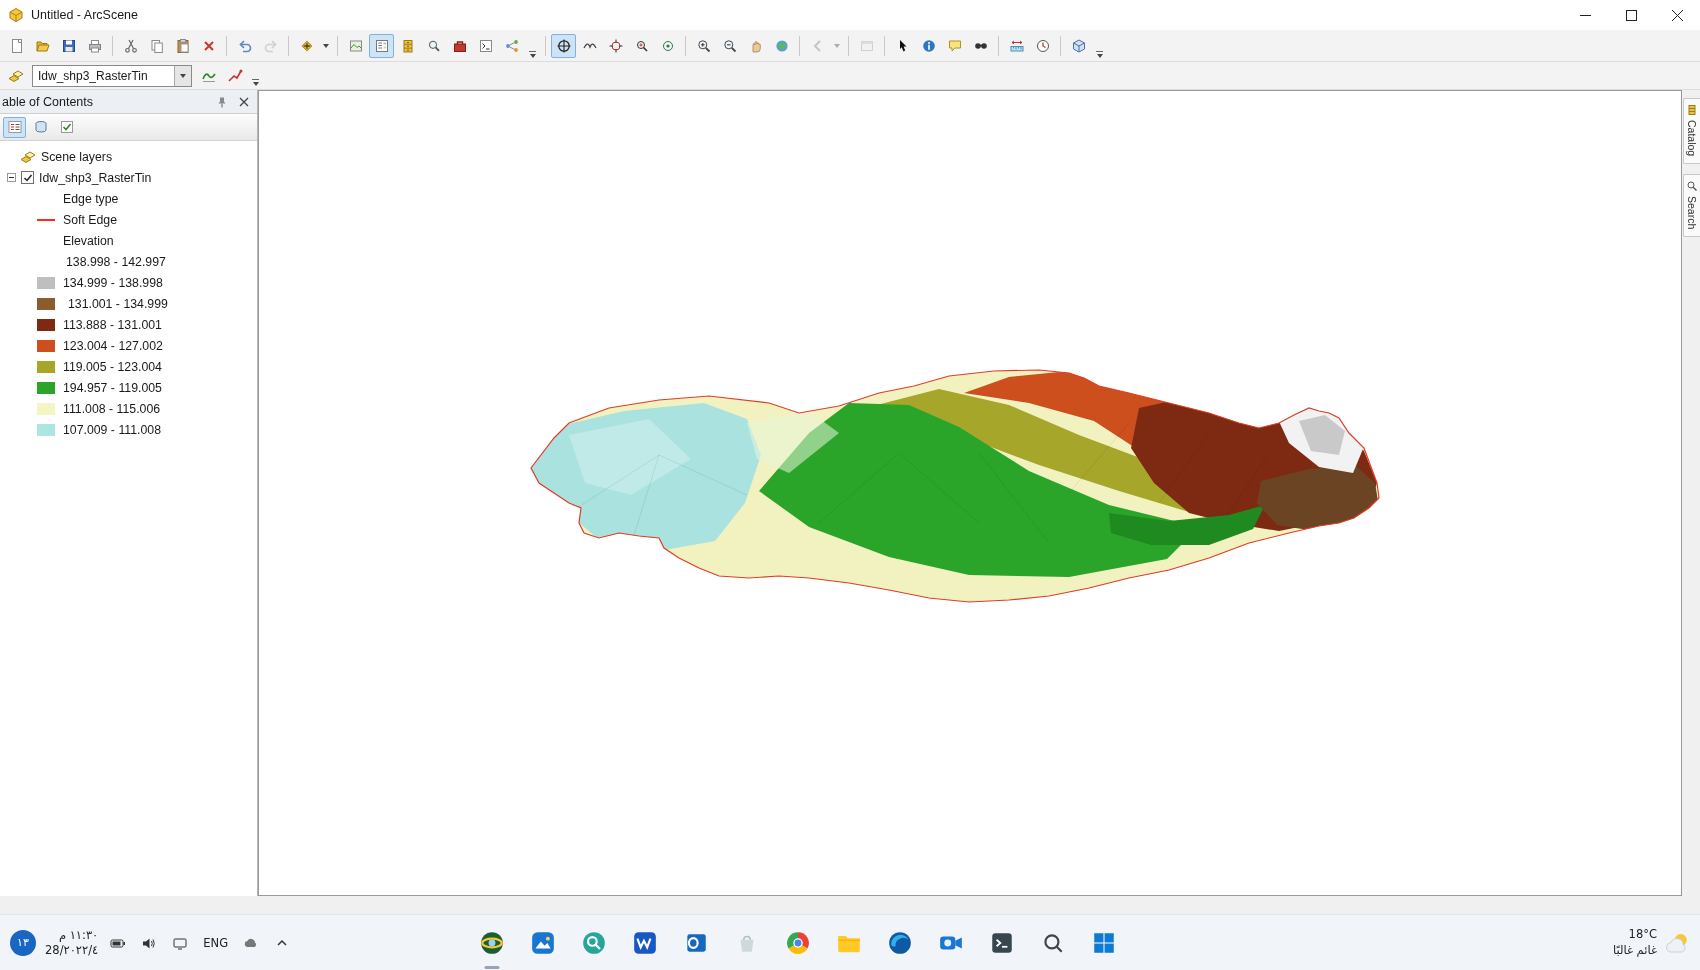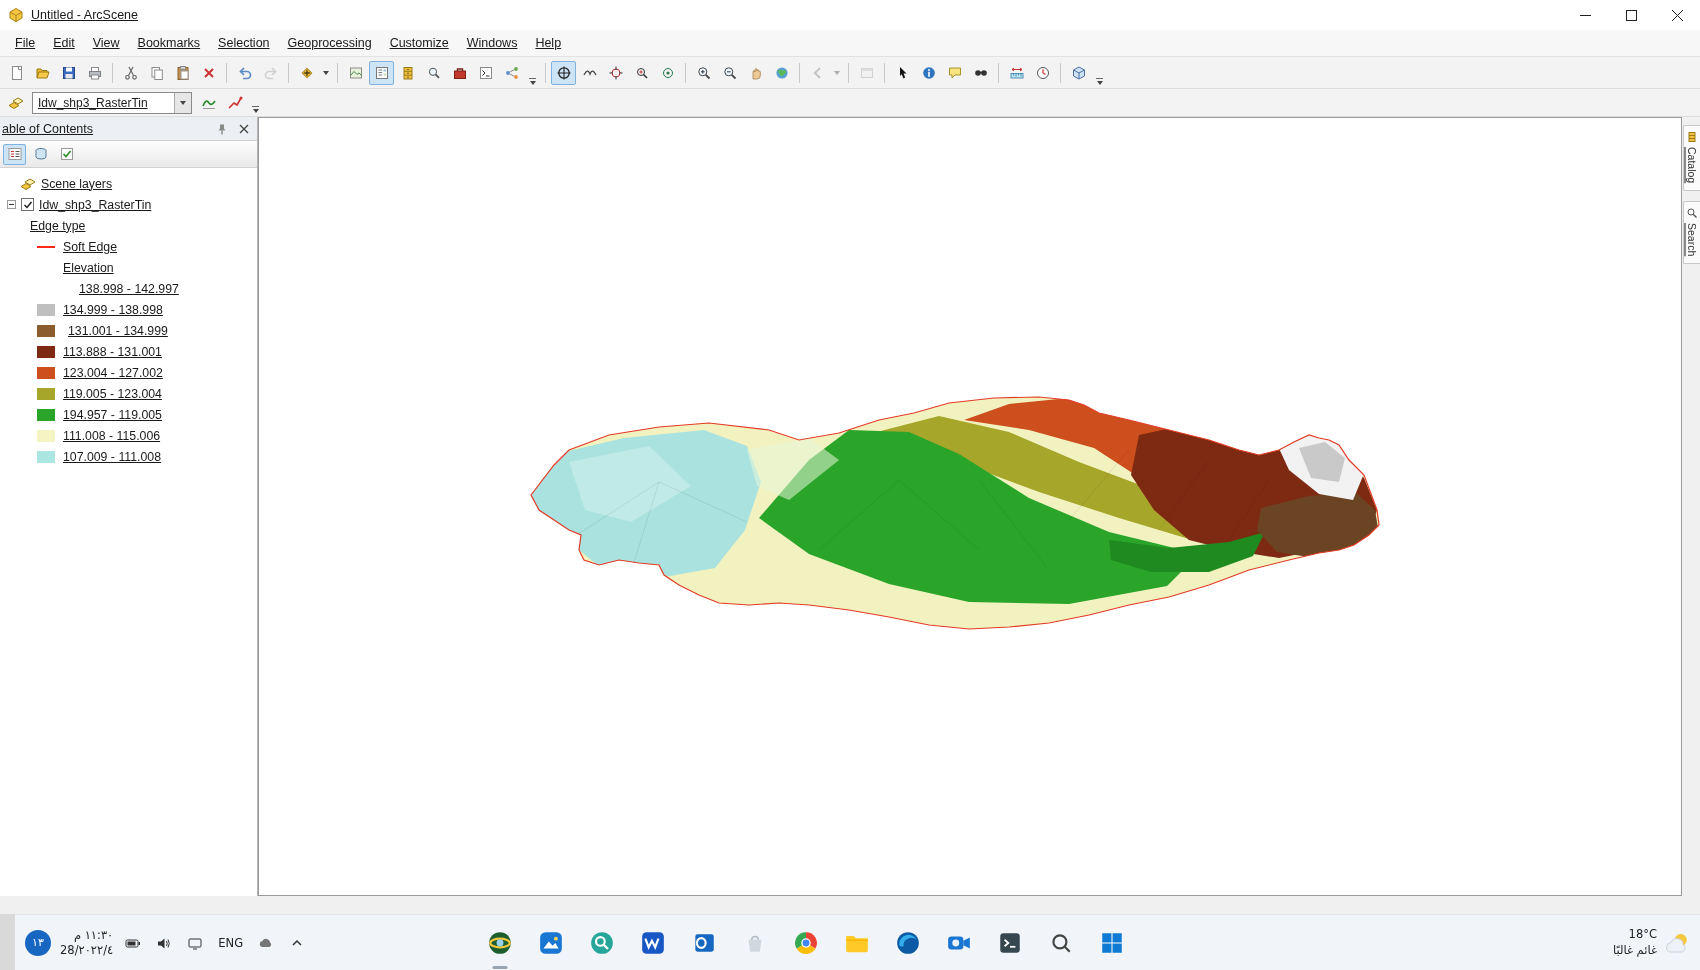--- a/index.html
+++ b/index.html
@@ -1,20 +1,20 @@
 <!DOCTYPE html>
 <html><head>
 <meta charset="utf-8">
 <style>
   * { margin:0; padding:0; box-sizing:border-box; }
   html,body { width:1700px; height:970px; overflow:hidden; }
   body { font-family:"Liberation Sans",sans-serif; font-size:12px; color:#1a1a1a; background:#d9d9d9; position:relative; }
 
   
-  .app { position:absolute; left:0; top:0; right:0; bottom:56px; background:#f0f0f0; display:flex; flex-direction:column;text-decoration:underline; }
+  .app { position:absolute; left:0; top:0; right:0; bottom:56px; background:#f0f0f0; display:flex; flex-direction:column; }
 
   .titlebar { height:30px; background:#ffffff; display:flex; align-items:center; padding-left:8px; gap:7px; flex:0 0 auto; }
   .titlebar .title { font-size:12.5px; }
   .win-controls { margin-left:auto; display:flex; height:100%; }
   .win-btn { width:46px; height:100%; display:flex; align-items:center; justify-content:center; }
 
   .menubar { height:27px; background:#f7f7f7; border-bottom:1px solid #e2e2e2; display:flex; align-items:center; padding-left:6px; flex:0 0 auto; }
   .menu-item { padding:4px 9px; font-size:12.5px; cursor:default; }
 
   .toolbar { height:32px; background:#f3f3f3; border-bottom:1px solid #dcdcdc; display:flex; align-items:center; padding:0 4px; gap:1px; flex:0 0 auto; }
@@ -48,21 +48,21 @@
   .lineswatch { width:18px; height:2px; flex:0 0 auto; }
 
   .viewport { flex:1; background:#fff; border:1px solid #9a9a9a; position:relative; overflow:hidden; }
   .terrain { position:absolute; left:250px; top:272px; }
 
   .right-strip { width:18px; background:#f0f0f0; display:flex; flex-direction:column; align-items:center; padding-top:8px; gap:10px; flex:0 0 auto; }
   .vtab { display:flex; flex-direction:column; align-items:center; gap:4px; padding:5px 0 7px 0; width:17px; background:#fafafa; border:1px solid #c8c8c8; border-right:none; border-radius:2px 0 0 2px; }
   .vtab span { writing-mode:vertical-rl; font-size:10.5px; color:#333; }
 
   
-  .taskbar { position:absolute; left:15px; right:0; bottom:0; height:56px; background:#f1f5fa; border-top:1px solid #e3e7eb; font-family:"DejaVu Sans",sans-serif; }
+  .taskbar { position:absolute; left:0; right:0; bottom:0; height:56px; background:#f1f5fa; border-top:1px solid #e3e7eb; font-family:"DejaVu Sans",sans-serif; }
   .tray { position:absolute; left:0; top:0; height:100%; display:flex; align-items:center; gap:9px; padding:0 10px; }
   .badge { width:26px; height:26px; border-radius:50%; background:#1766c2; color:#fff; font-size:11px; display:flex; align-items:center; justify-content:center; }
   .clock { direction:rtl; text-align:right; font-size:11.5px; line-height:1.3; color:#222; }
   .lang { font-size:11.5px; padding:0 3px; color:#222; }
   .trayicon { width:22px; height:22px; display:flex; align-items:center; justify-content:center; }
   .center-icons { position:absolute; left:50%; top:0; height:100%; transform:translateX(-58%); display:flex; align-items:center; gap:13px; }
   .appicon { width:38px; height:38px; border-radius:7px; display:flex; align-items:center; justify-content:center; position:relative; }
   .appicon.active::after { content:""; position:absolute; bottom:-7px; left:50%; transform:translateX(-50%); width:15px; height:3px; border-radius:2px; background:#98a4b2; }
   .weather { position:absolute; right:0; top:0; height:100%; display:flex; align-items:center; gap:7px; padding-right:10px; }
   .weather .wtext { direction:rtl; text-align:right; font-size:11.5px; line-height:1.35; color:#222; }
@@ -90,31 +90,20 @@
           </svg>
         </div>
       <div class="win-btn">
           <svg width="11" height="11">
             <path d="M0 0 L11 11 M11 0 L0 11" stroke="#222"></path>
           </svg>
         </div>
     </div>
   </div>
 
-  <div class="menubar">
-    <span class="menu-item">File</span>
-    <span class="menu-item">Edit</span>
-    <span class="menu-item">View</span>
-    <span class="menu-item">Bookmarks</span>
-    <span class="menu-item">Selection</span>
-    <span class="menu-item">Geoprocessing</span>
-    <span class="menu-item">Customize</span>
-    <span class="menu-item">Windows</span>
-    <span class="menu-item">Help</span>
-  </div>
 
   <div class="toolbar">
     <div class="tb">
         <svg width="16" height="16">
           <rect x="3.5" y="1.5" width="9" height="13" fill="#fff" stroke="#8a8a8a"></rect>
           <path d="M9.5 1.5 v3 h3" fill="none" stroke="#8a8a8a"></path>
         </svg>
       </div>
     <div class="tb">
         <svg width="16" height="16">
@@ -438,33 +427,33 @@
         </div>
         <div class="trow" style="padding-left:7px">
           <div class="expander"></div>
           <div class="checkbox">
               <svg width="10" height="10">
                 <path d="M1.5 5 L4 7.5 L8.5 2" stroke="#222" fill="none" stroke-width="1.5"></path>
               </svg>
             </div>
           <span>Idw_shp3_RasterTin</span>
         </div>
-        <div class="trow" style="padding-left:30px">
+        <div class="trow" style="padding-left:63px">
           <span>Edge type</span>
         </div>
         <div class="trow" style="padding-left:37px">
           <div class="lineswatch" style="background: rgb(255, 42, 26);"></div>
           <span style="margin-left:3px">Soft Edge</span>
         </div>
         <div class="trow" style="padding-left:63px">
           <span>Elevation</span>
         </div>
         <div class="trow" style="padding-left:37px">
             <div class="swatch" style="background: rgb(255, 255, 255);"></div>
-            <span style="margin-left:19px">138.998 - 142.997</span>
+            <span style="margin-left:6px">138.998 - 142.997</span>
           </div>
         <div class="trow" style="padding-left:37px">
             <div class="swatch" style="background: rgb(191, 191, 191);"></div>
             <span style="margin-left:3px">134.999 - 138.998</span>
           </div>
         <div class="trow" style="padding-left:37px">
             <div class="swatch" style="background: rgb(138, 92, 46);"></div>
             <span style="margin-left:8px">131.001 - 134.999</span>
           </div>
         <div class="trow" style="padding-left:37px">

